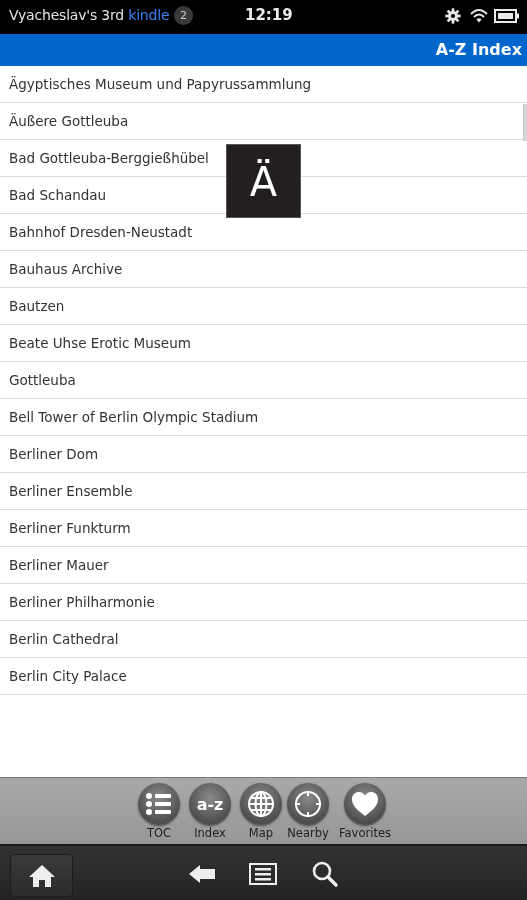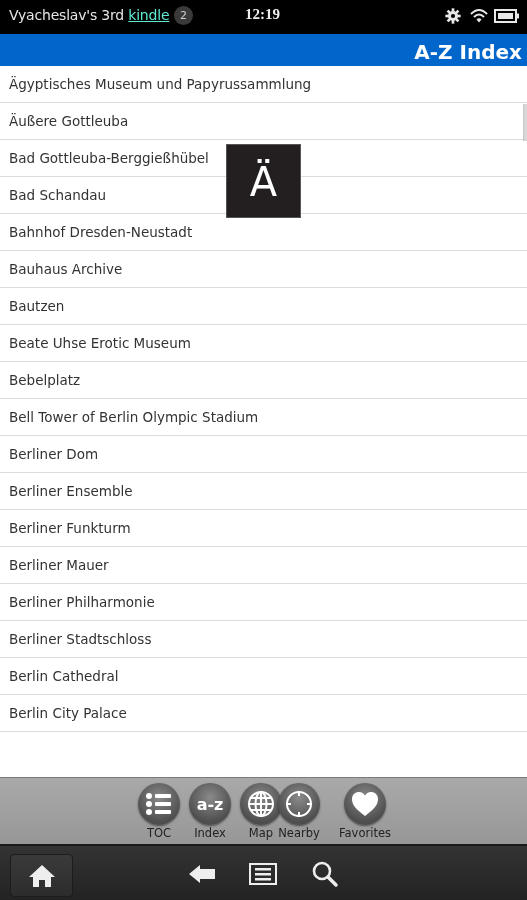--- a/index.html
+++ b/index.html
@@ -2,31 +2,31 @@
 <html><head>
 <meta charset="utf-8">
 <style>
   * { box-sizing: border-box; margin: 0; padding: 0; }
   html, body { width: 527px; height: 900px; overflow: hidden; background: #fff; }
   body { font-family: "DejaVu Sans", sans-serif; position: relative; }
 
   
   .statusbar { position: absolute; left: 0; top: 0; width: 527px; height: 34px; background: #000; color: #e6e6e6; }
   .statusbar .device { position: absolute; left: 9px; top: 7px; font-size: 14px; letter-spacing: -0.2px; }
-  .statusbar .device .brand { color: #5eead4; text-decoration: underline; }
+  .statusbar .device .brand { color: #3b82f6; }
   .statusbar .badge { position: absolute; left: 174px; top: 6px; width: 19px; height: 19px; border-radius: 50%; background: #3a3a3a; color: #cfcfcf; font-size: 11px; text-align: center; line-height: 19px; }
-  .statusbar .clock { position: absolute; left: 245px; top: 6px; font-size: 15px; font-weight: bold; color: #eee; font-family: Liberation Serif, serif; }
+  .statusbar .clock { position: absolute; left: 245px; top: 6px; font-size: 15px; font-weight: bold; color: #eee; }
   .statusbar .ico { position: absolute; top: 6px; height: 20px; }
   .gear { left: 444px; width: 18px; }
   .wifi { left: 469px; width: 20px; }
   .battery { left: 494px; width: 26px; }
 
   
   .header { position: absolute; left: 0; top: 34px; width: 527px; height: 32px; background: #0066cc; }
-  .header .title { position: absolute; right: 5px; top: 6px; color: #fff; font-size: 20px; font-weight: bold; }
+  .header .title { position: absolute; right: 5px; top: 6px; color: #fff; font-size: 16px; font-weight: bold; }
 
   
   .list { position: absolute; left: 0; top: 66px; width: 527px; height: 711px; overflow: hidden; background: #fff; }
   .row { height: 37px; border-bottom: 1px solid #dcdcdc; padding-left: 9px; display: flex; align-items: center; font-size: 13.5px; color: #333; white-space: nowrap; }
   .scrollthumb { position: absolute; right: 0; top: 38px; width: 4px; height: 37px; background: #d6d6d6; border-left: 1px solid #c8c8c8; }
 
   .letter-popup { position: absolute; left: 226px; top: 144px; width: 75px; height: 74px; background: #231f20; border: 1px solid #555; color: #fff; font-size: 40px; text-align: center; line-height: 74px; font-family: "DejaVu Sans", sans-serif; }
 
   
   .apptoolbar { position: absolute; left: 0; top: 777px; width: 527px; height: 67px; background: linear-gradient(#a9a9a9, #979797); border-top: 1px solid #7a7a7a; }
@@ -79,28 +79,27 @@
 
 <div class="list">
   <div class="row">Ägyptisches Museum und Papyrussammlung</div>
   <div class="row">Äußere Gottleuba</div>
   <div class="row">Bad Gottleuba-Berggießhübel</div>
   <div class="row">Bad Schandau</div>
   <div class="row">Bahnhof Dresden-Neustadt</div>
   <div class="row">Bauhaus Archive</div>
   <div class="row">Bautzen</div>
   <div class="row">Beate Uhse Erotic Museum</div>
-  <div class="row">Bebelplatz</div>
+  <div class="row">Gottleuba</div>
   <div class="row">Bell Tower of Berlin Olympic Stadium</div>
   <div class="row">Berliner Dom</div>
   <div class="row">Berliner Ensemble</div>
   <div class="row">Berliner Funkturm</div>
   <div class="row">Berliner Mauer</div>
   <div class="row">Berliner Philharmonie</div>
-  <div class="row">Berliner Stadtschloss</div>
   <div class="row">Berlin Cathedral</div>
   <div class="row">Berlin City Palace</div>
   <div class="scrollthumb"></div>
 </div>
 
 <div class="letter-popup">Ä</div>
 
 <div class="apptoolbar">
   <div class="tool" style="left:132px">
     <div class="circle">
@@ -130,21 +129,21 @@
           <circle cx="15" cy="15" r="12"></circle>
           <ellipse cx="15" cy="15" rx="5.5" ry="12"></ellipse>
           <line x1="15" y1="3" x2="15" y2="27"></line>
           <line x1="3" y1="15" x2="27" y2="15"></line>
           <path d="M5 9 H25 M5 21 H25"></path>
         </g>
       </svg>
     </div>
     <div class="lbl">Map</div>
   </div>
-  <div class="tool" style="left:272px">
+  <div class="tool" style="left:281px">
     <div class="circle">
       <svg width="32" height="32" viewBox="0 0 32 32">
         <g fill="none" stroke="#fff" stroke-width="2">
           <circle cx="16" cy="16" r="12"></circle>
           <line x1="16" y1="3" x2="16" y2="8"></line>
           <line x1="16" y1="24" x2="16" y2="29"></line>
           <line x1="3" y1="16" x2="8" y2="16"></line>
           <line x1="24" y1="16" x2="29" y2="16"></line>
         </g>
       </svg>

